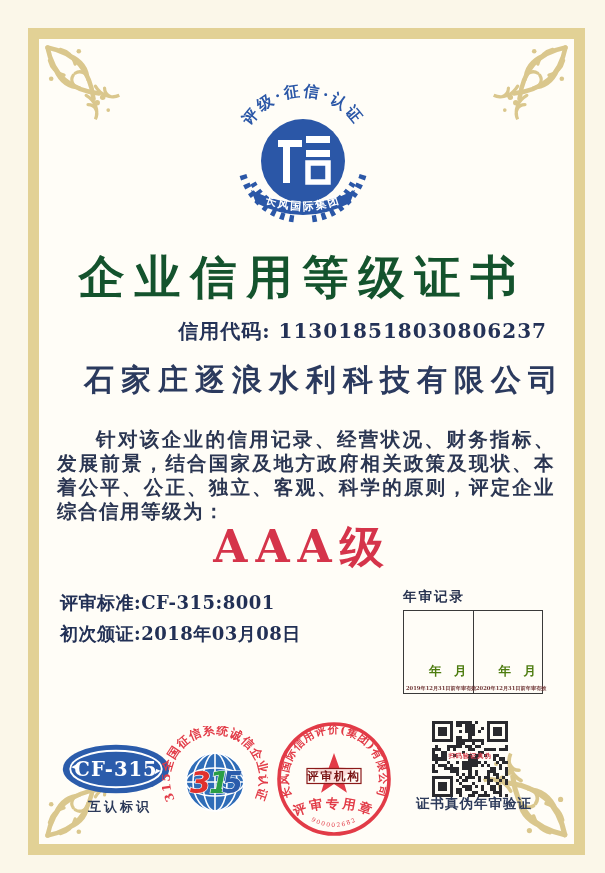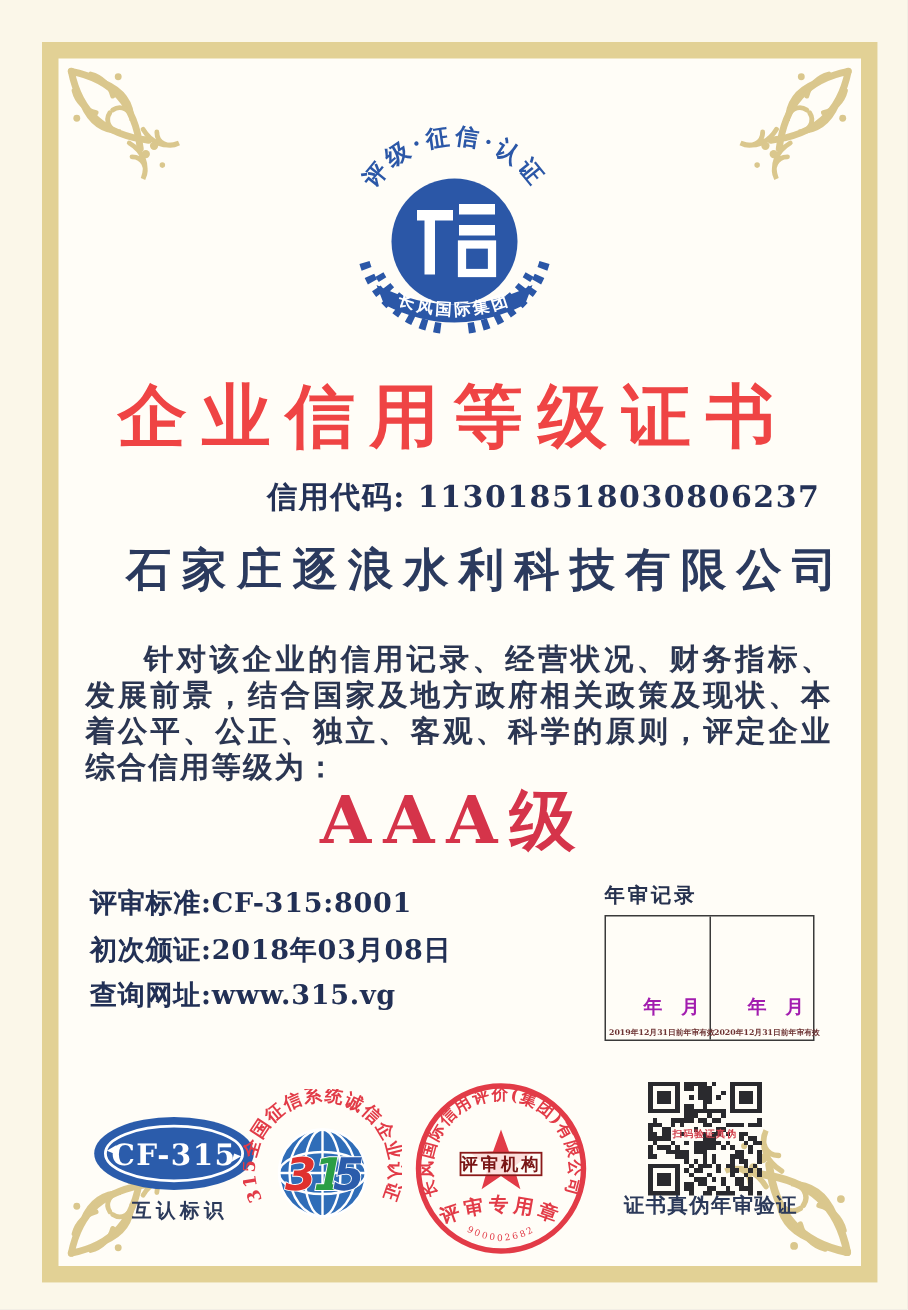--- a/index.html
+++ b/index.html
@@ -9,40 +9,40 @@
          border:11px solid #e2d195;background:#fffdf7;}
   .corner{position:absolute;width:92px;height:92px;opacity:.95;}
   .corner.tl{left:3px;top:3px;}
   .corner.tr{right:3px;top:3px;transform:scaleX(-1);}
   .corner.bl{left:3px;bottom:3px;transform:scaleY(-1);}
   .corner.br{right:3px;bottom:3px;width:104px;height:104px;transform:scale(-1,-1);}
 
   .logo{position:absolute;left:50%;top:80px;transform:translateX(-50%);width:160px;height:158px;}
 
   .title{position:absolute;left:0;right:0;top:247px;text-align:center;
-         font-size:46px;font-weight:bold;color:#ef4444;letter-spacing:10px;white-space:nowrap;}
+         font-size:46px;font-weight:bold;color:#14532d;letter-spacing:10px;white-space:nowrap;}
   .credit-code{position:absolute;right:58px;top:318px;font-size:20px;font-weight:bold;
                color:#243257;letter-spacing:1px;text-align:center;}
   .company{position:absolute;left:0;right:0;top:360px;text-align:center;
            font-family:"DejaVu Sans","Liberation Sans",sans-serif;
            font-weight:bold;font-size:30px;color:#2b3a5e;letter-spacing:7px;white-space:nowrap;padding-left:44px;}
   .body-text{position:absolute;left:57px;right:50px;top:428px;font-size:19.5px;line-height:24px;
              font-weight:bold;color:#2b3652;text-align:justify;text-indent:2em;letter-spacing:1.5px;}
   .rating{position:absolute;left:0;right:0;top:518px;text-align:center;color:#d5344a;
           font-size:44px;font-weight:bold;letter-spacing:8px;}
 
   .details{position:absolute;left:60px;top:588px;font-size:18px;font-weight:bold;color:#223055;
            line-height:30.5px;letter-spacing:.5px;}
 
   .annual{position:absolute;left:403px;top:588px;width:140px;}
   .annual-title{font-size:13.5px;font-weight:bold;color:#27324f;letter-spacing:2px;margin-bottom:4px;}
   .annual-table{display:flex;border:1.5px solid #3a3a3a;height:82px;background:#fffdf7;}
   .annual-cell{flex:1;position:relative;border-right:1.5px solid #3a3a3a;}
   .annual-cell:last-child{border-right:none;}
-  .ym{position:absolute;bottom:13px;right:6px;font-size:12.5px;font-weight:bold;color:#a21caf;text-align:center;}
+  .ym{position:absolute;bottom:13px;right:6px;font-size:12.5px;font-weight:bold;color:#4d7c0f;text-align:center;}
   .note{position:absolute;bottom:1px;left:2px;font-size:10px;transform:scale(.52);
         transform-origin:left bottom;white-space:nowrap;color:#6e3434;font-weight:bold;}
 
   .stamp-cf315{position:absolute;left:60px;top:742px;width:112px;height:54px;}
   .stamp-globe{position:absolute;left:162px;top:726px;width:106px;height:106px;}
   .stamp-red{position:absolute;left:274px;top:719px;width:120px;height:120px;}
 
   .qr{position:absolute;left:432px;top:721px;width:76px;height:76px;}
   .qr-overlay{position:absolute;left:432px;top:750px;width:76px;text-align:center;
               font-size:9px;color:#d2404d;font-weight:bold;letter-spacing:1px;
@@ -132,21 +132,20 @@
 
   <div class="title">企业信用等级证书</div>
   <div class="credit-code">信用代码: 113018518030806237</div>
   <div class="company">石家庄逐浪水利科技有限公司</div>
   <div class="body-text">针对该企业的信用记录、经营状况、财务指标、发展前景，结合国家及地方政府相关政策及现状、本着公平、公正、独立、客观、科学的原则，评定企业综合信用等级为：</div>
   <div class="rating">AAA级</div>
 
   <div class="details">
     <div>评审标准:CF-315:8001</div>
     <div>初次颁证:2018年03月08日</div>
-    <div>查询网址:www.315.vg</div>
   </div>
 
   <div class="annual">
     <div class="annual-title">年审记录</div>
     <div class="annual-table">
       <div class="annual-cell">
         <span class="ym">年　月</span>
         <span class="note">2019年12月31日前年审有效</span>
       </div>
       <div class="annual-cell">

